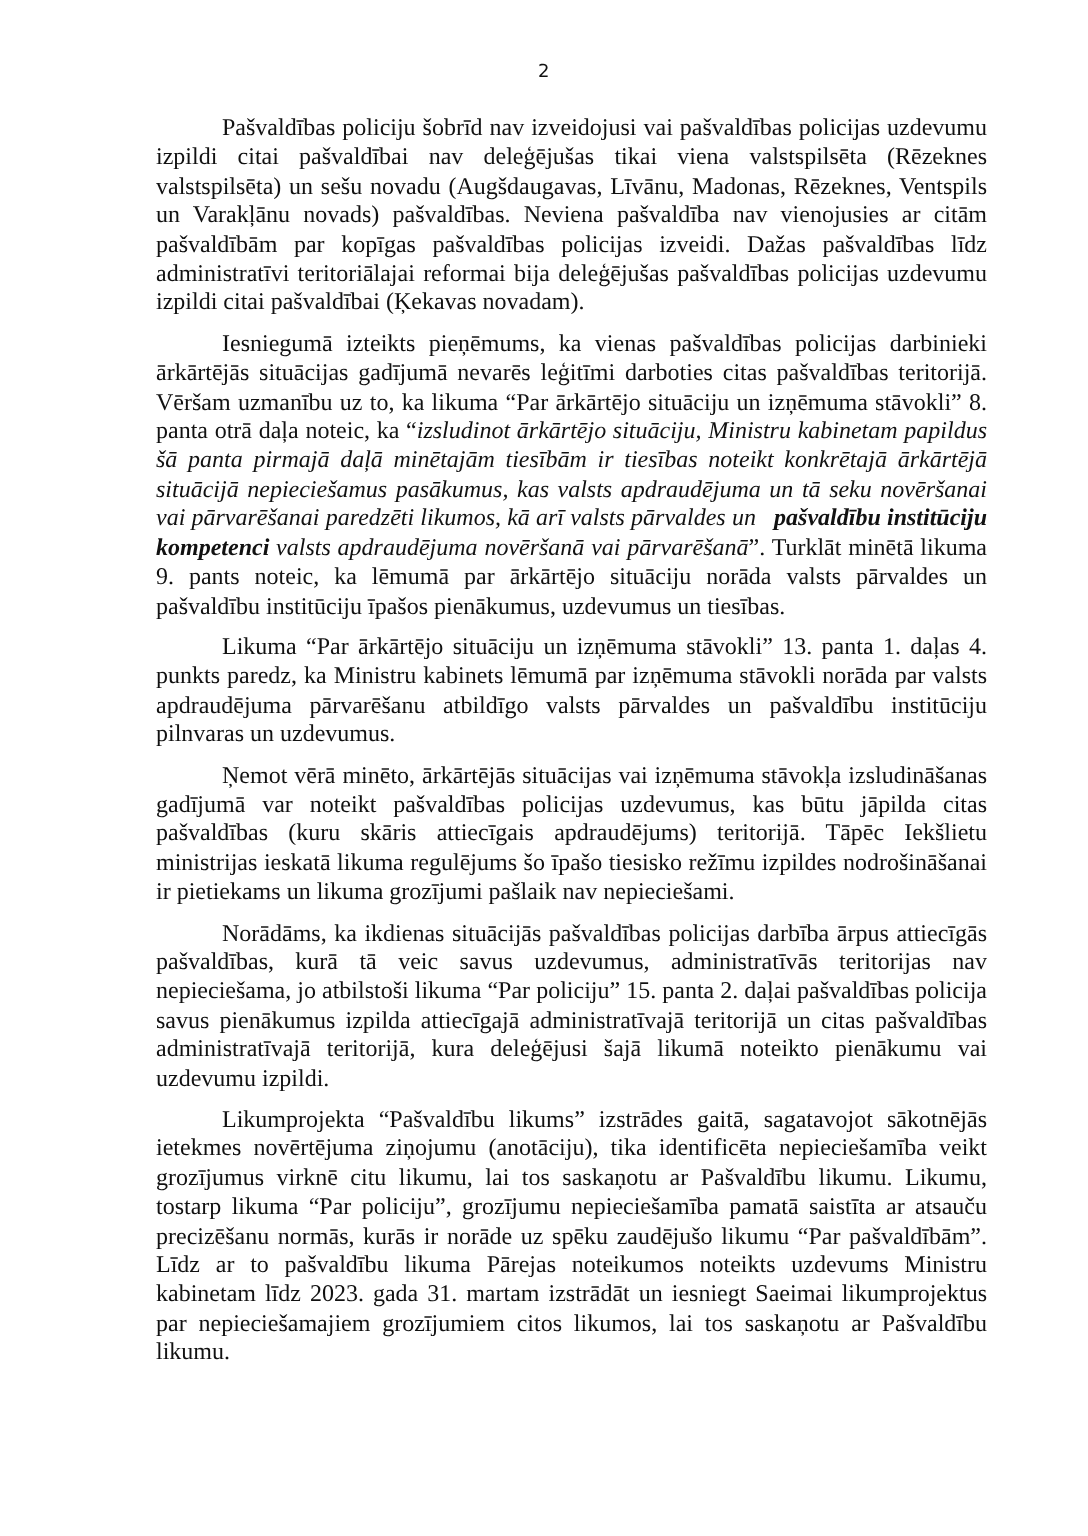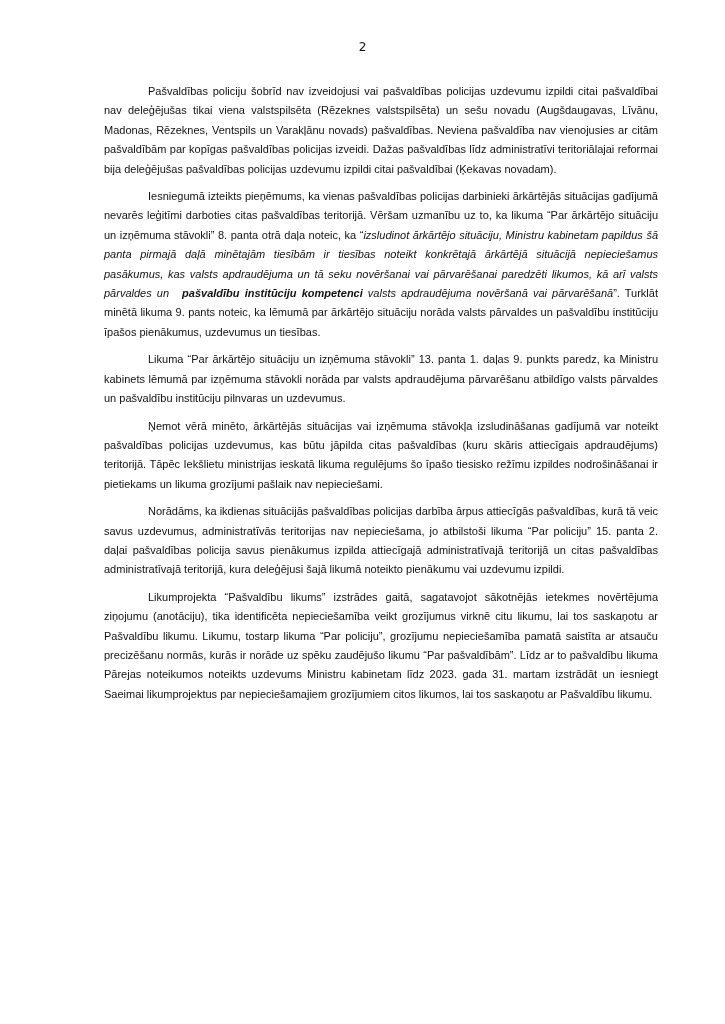--- a/index.html
+++ b/index.html
@@ -7,23 +7,23 @@
   .page {
     position: absolute; left: 0; top: 0; width: 725px; height: 1024px;
     background: #ffffff;
   }
   .page-number {
     position: absolute; top: 40px; left: 0; width: 725px;
     text-align: center;
     font-family: "DejaVu Sans", sans-serif; font-size: 12px; color: #111;
   }
   .body-text {
-    position: absolute; left: 104px; top: 82px; width: 554px;
-    font-family: Liberation Sans, sans-serif;
-    font-size: 11px; line-height: 19.4px; color: #111;
+    position: absolute; left: 104px; top: 76px; width: 554px;
+    font-family: Liberation Serif, serif;
+    font-size: 16px; line-height: 19.4px; color: #111;
   }
   .para {
     margin: 0 0 8px 0;
     text-align: justify;
     text-indent: 44px;
     hyphens: none;
   }
   .para i { font-style: italic; }
   .para b { font-weight: bold; margin-left: 8px; }
 </style>
@@ -36,21 +36,21 @@
   <div class="body-text">
     <p class="para">
       <span>Pašvaldības policiju šobrīd nav izveidojusi vai pašvaldības policijas uzdevumu izpildi citai pašvaldībai nav deleģējušas tikai viena valstspilsēta (Rēzeknes valstspilsēta) un sešu novadu (Augšdaugavas, Līvānu, Madonas, Rēzeknes, Ventspils un Varakļānu novads) pašvaldības. Neviena pašvaldība nav vienojusies ar citām pašvaldībām par kopīgas pašvaldības policijas izveidi. Dažas pašvaldības līdz administratīvi teritoriālajai reformai bija deleģējušas pašvaldības policijas uzdevumu izpildi citai pašvaldībai (Ķekavas novadam).</span>
     </p>
 
     <p class="para">
       <span>Iesniegumā izteikts pieņēmums, ka vienas pašvaldības policijas darbinieki ārkārtējās situācijas gadījumā nevarēs leģitīmi darboties citas pašvaldības teritorijā. Vēršam uzmanību uz to, ka likuma “Par ārkārtējo situāciju un izņēmuma stāvokli” 8. panta otrā daļa noteic, ka “</span><i>izsludinot ārkārtējo situāciju, Ministru kabinetam papildus šā panta pirmajā daļā minētajām tiesībām ir tiesības noteikt konkrētajā ārkārtējā situācijā nepieciešamus pasākumus, kas valsts apdraudējuma un tā seku novēršanai vai pārvarēšanai paredzēti likumos, kā arī valsts pārvaldes un </i><b><i>pašvaldību institūciju kompetenci</i></b><i> valsts apdraudējuma novēršanā vai pārvarēšanā</i><span>”. Turklāt minētā likuma 9. pants noteic, ka lēmumā par ārkārtējo situāciju norāda valsts pārvaldes un pašvaldību institūciju īpašos pienākumus, uzdevumus un tiesības.</span>
     </p>
 
     <p class="para">
-      <span>Likuma “Par ārkārtējo situāciju un izņēmuma stāvokli” 13. panta 1. daļas 9. punkts paredz, ka Ministru kabinets lēmumā par izņēmuma stāvokli norāda par valsts apdraudējuma pārvarēšanu atbildīgo valsts pārvaldes un pašvaldību institūciju pilnvaras un uzdevumus.</span>
+      <span>Likuma “Par ārkārtējo situāciju un izņēmuma stāvokli” 13. panta 1. daļas 4. punkts paredz, ka Ministru kabinets lēmumā par izņēmuma stāvokli norāda par valsts apdraudējuma pārvarēšanu atbildīgo valsts pārvaldes un pašvaldību institūciju pilnvaras un uzdevumus.</span>
     </p>
 
     <p class="para">
       <span>Ņemot vērā minēto, ārkārtējās situācijas vai izņēmuma stāvokļa izsludināšanas gadījumā var noteikt pašvaldības policijas uzdevumus, kas būtu jāpilda citas pašvaldības (kuru skāris attiecīgais apdraudējums) teritorijā. Tāpēc Iekšlietu ministrijas ieskatā likuma regulējums šo īpašo tiesisko režīmu izpildes nodrošināšanai ir pietiekams un likuma grozījumi pašlaik nav nepieciešami.</span>
     </p>
 
     <p class="para">
       <span>Norādāms, ka ikdienas situācijās pašvaldības policijas darbība ārpus attiecīgās pašvaldības, kurā tā veic savus uzdevumus, administratīvās teritorijas nav nepieciešama, jo atbilstoši likuma “Par policiju” 15. panta 2. daļai pašvaldības policija savus pienākumus izpilda attiecīgajā administratīvajā teritorijā un citas pašvaldības administratīvajā teritorijā, kura deleģējusi šajā likumā noteikto pienākumu vai uzdevumu izpildi.</span>
     </p>
 

